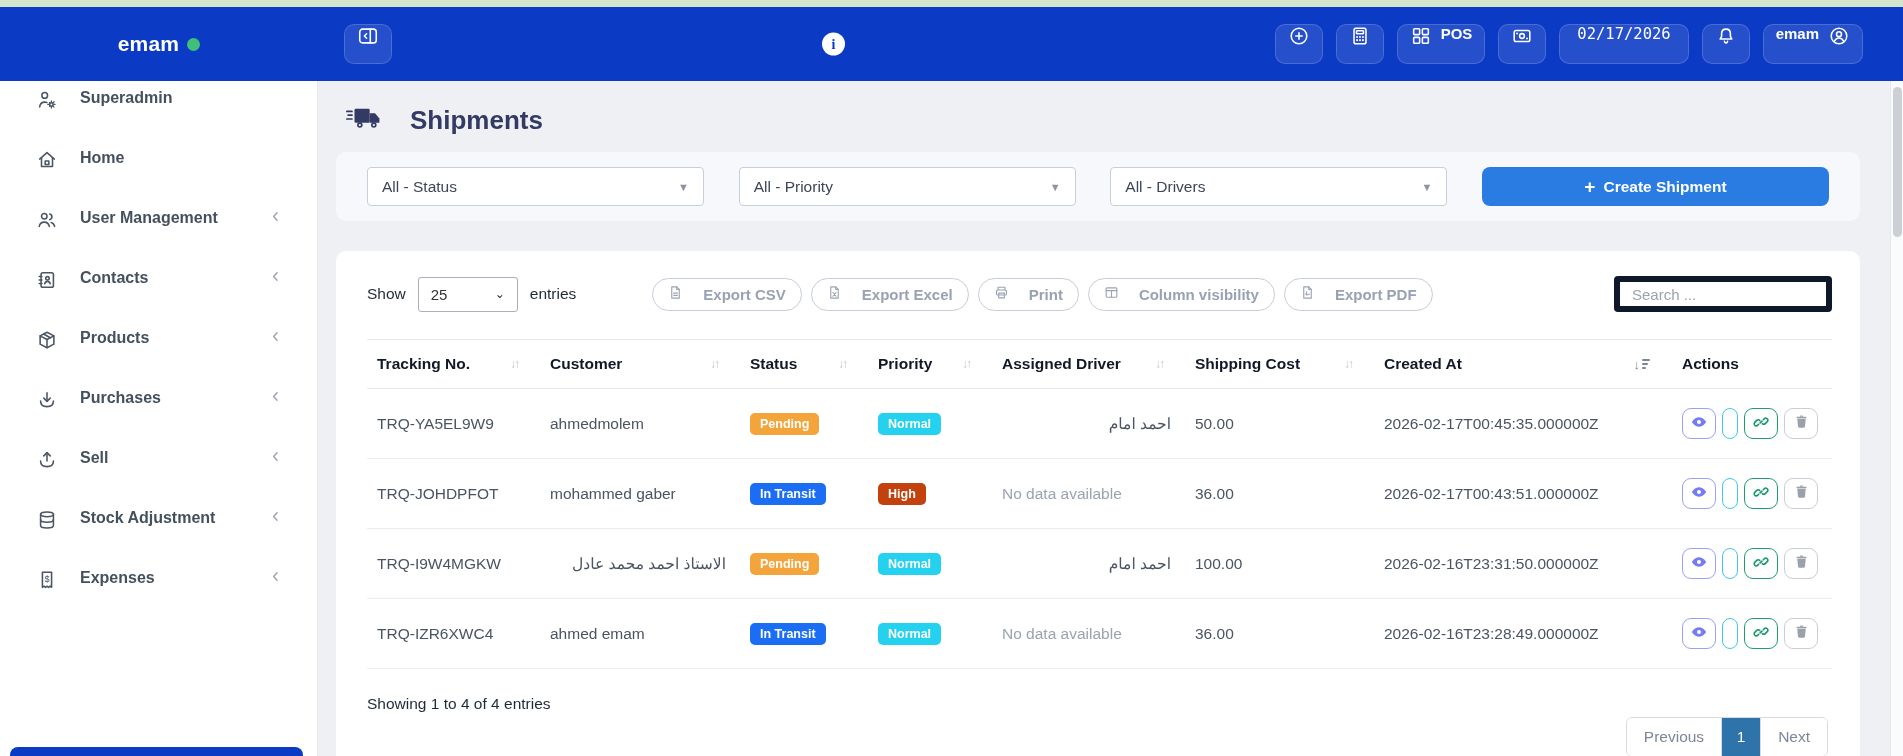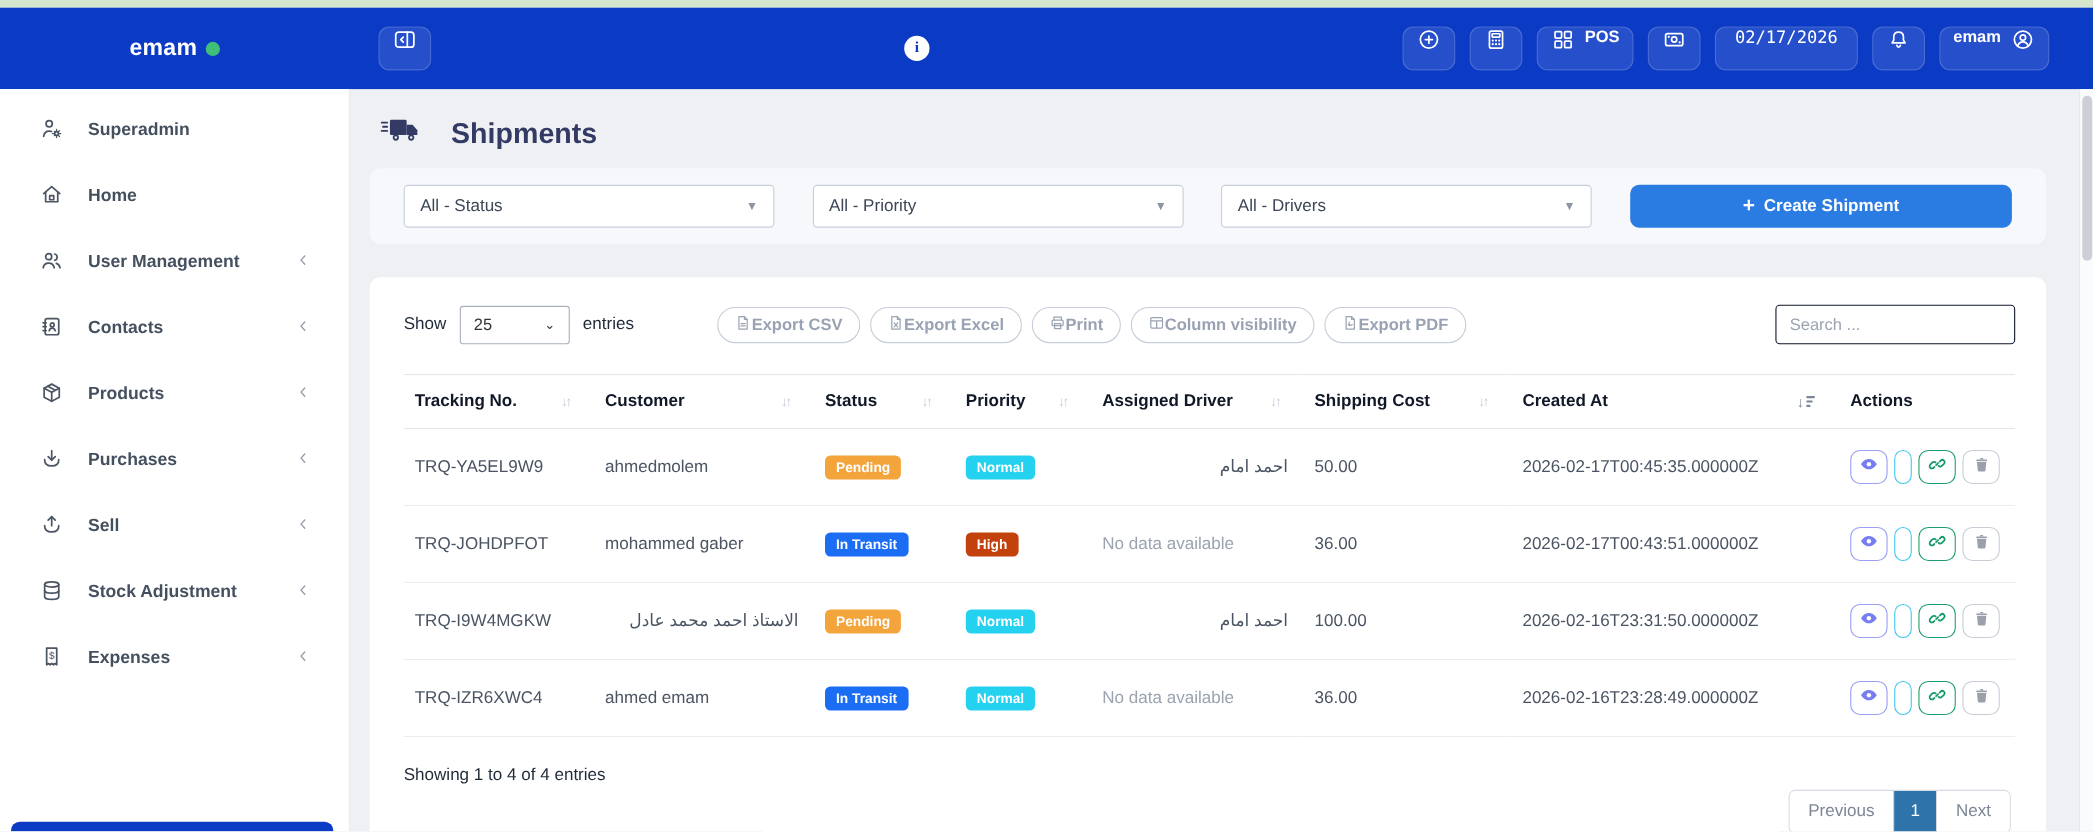--- a/index.html
+++ b/index.html
@@ -22,21 +22,21 @@
   .info-bubble { position:absolute; left:822px; top:50%; transform:translateY(-50%); width:23px; height:23px;
                  background:#fff; border-radius:50%; color:#0b3ac5; font-weight:800; font-size:14px;
                  font-family:"Liberation Serif", serif; display:flex; align-items:center; justify-content:center; }
   .nav-right { margin-left:auto; display:flex; align-items:center; gap:13px; padding-right:40px; }
   .nav-label { font-size:15px; font-weight:700; }
   .nav-date { font-family:"DejaVu Sans Mono", monospace; font-size:15.5px; padding:0 17px; }
 
   
   .body { display:flex; height:675px; }
   .sidebar { position:relative; width:318px; background:#fff; border-right:1px solid #e7eaef; padding-top:8px; flex:none; }
-  .side-item { height:60px; display:flex; align-items:center; padding:0 34px 0 36px; cursor:pointer; }
+  .side-item { height:60px; display:flex; align-items:flex-start; padding:0 34px 0 36px; cursor:pointer; }
   .side-item svg { width:22px; height:22px; stroke:#4b5563; fill:none; stroke-width:1.7; stroke-linecap:round; stroke-linejoin:round; flex:none; }
   .side-label { margin-left:22px; font-size:16px; font-weight:600; color:#45505f; }
   .side-chevron { margin-left:auto; } 
   .side-chevron svg { width:15px; height:15px; stroke:#939cab; stroke-width:2; }
   .active-stub { position:absolute; bottom:0; left:10px; right:14px; height:9px; background:#0b3ac5; border-radius:8px 8px 0 0; }
 
   .content { flex:1; padding:18px 43px 0 18px; position:relative; }
 
   
   .page-title-row { display:flex; align-items:center; gap:30px; margin:6px 0 16px 10px; }
@@ -55,24 +55,24 @@
 
   
   .table-card { background:#fff; border-radius:10px; margin-top:30px; padding:25px 28px 18px 31px; min-height:488px; }
   .controls { display:flex; align-items:center; }
   .show-group { display:flex; align-items:center; gap:12px; font-size:15.5px; color:#1f2937; }
   .mini-select { width:100px; height:35px; border:1px solid #a8b0bb; border-radius:3px; display:flex; align-items:center;
                  padding:0 12px; font-size:15px; color:#333; background:#fff; cursor:pointer; }
   .mini-select .caret { margin-left:auto; color:#333; font-size:12px; }
   .export-group { margin-left:76px; display:flex; gap:9px; }
   .pill { height:33px; border:1px solid #c6cdd8; border-radius:17px; background:#fff; padding:0 15px;
-          display:flex; align-items:center; gap:0; color:#98a2b3; font-size:15px; font-weight:600; cursor:pointer;
+          display:flex; align-items:center; gap:20px; color:#98a2b3; font-size:15px; font-weight:600; cursor:pointer;
           font-family:"Liberation Sans", sans-serif; }
   .pill svg { width:15px; height:15px; stroke:#9aa4b4; fill:none; stroke-width:1.8; stroke-linejoin:round; stroke-linecap:round; }
-  .search-input { margin-left:auto; width:218px; height:36px; border:1px solid #0f172a; border-radius:4px;
+  .search-input { margin-left:auto; width:218px; height:36px; border:6px solid #0f172a; border-radius:4px;
                   padding:0 12px; font-size:15px; color:#333; font-family:"Liberation Sans", sans-serif; }
   .search-input::placeholder { color:#9aa3b0; }
 
   
   table { width:100%; border-collapse:collapse; table-layout:fixed; margin-top:27px; }
   col.c1{width:173px} col.c2{width:200px} col.c3{width:128px} col.c4{width:124px}
   col.c5{width:193px} col.c6{width:189px} col.c7{width:298px}
   th { text-align:left; font-size:15.5px; font-weight:700; color:#111827; padding:15px 14px 15px 10px;
        border-top:1px solid #e3e7ed; border-bottom:1px solid #e3e7ed; }
   .th-inner { display:flex; align-items:center; }

